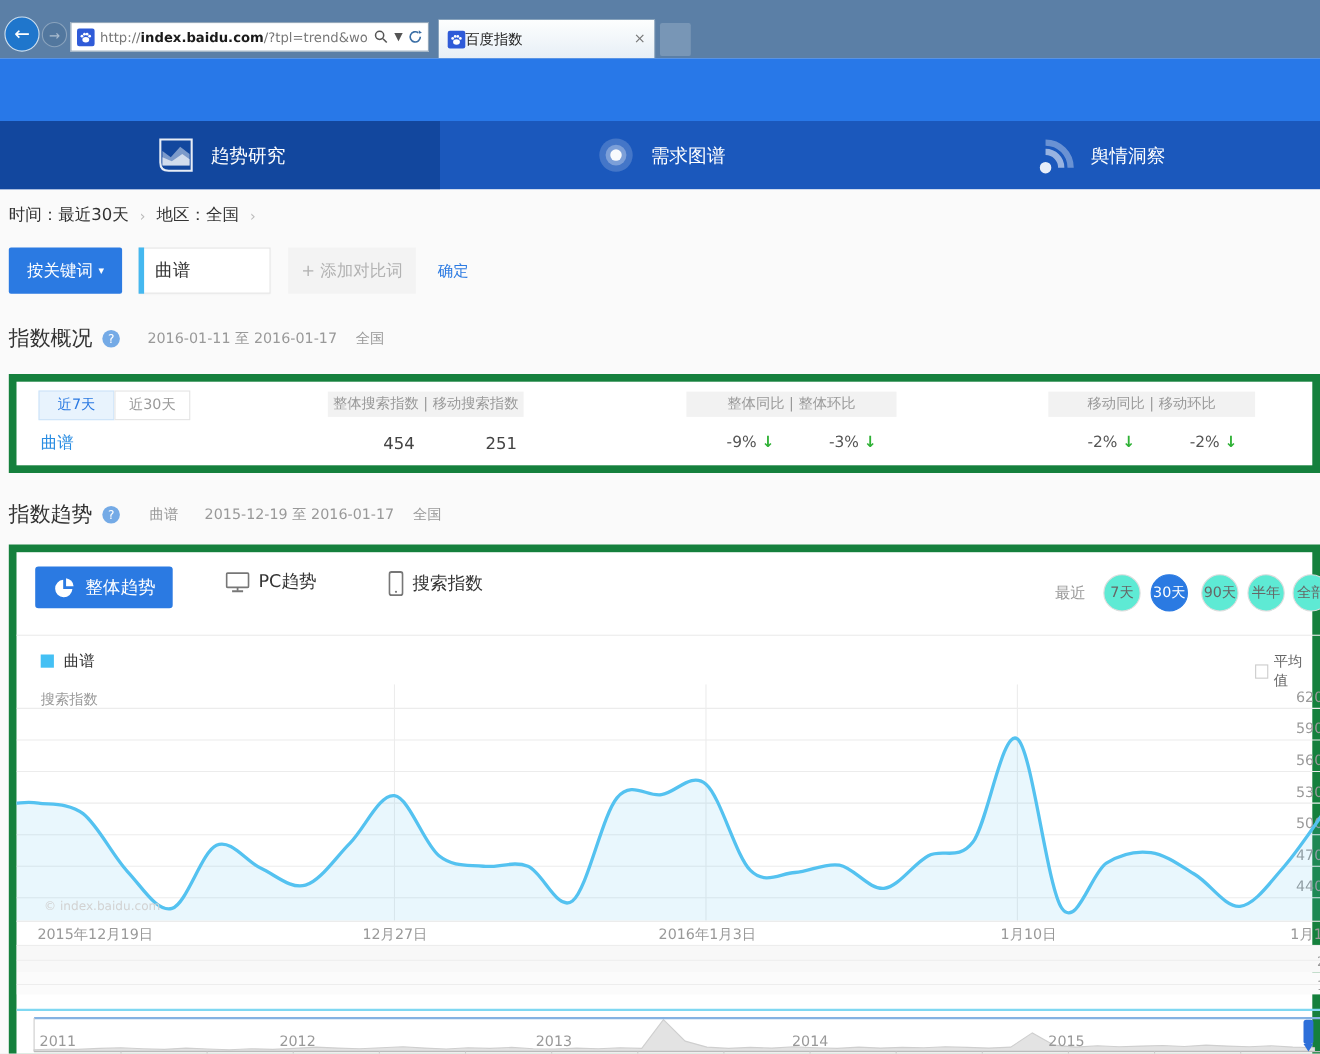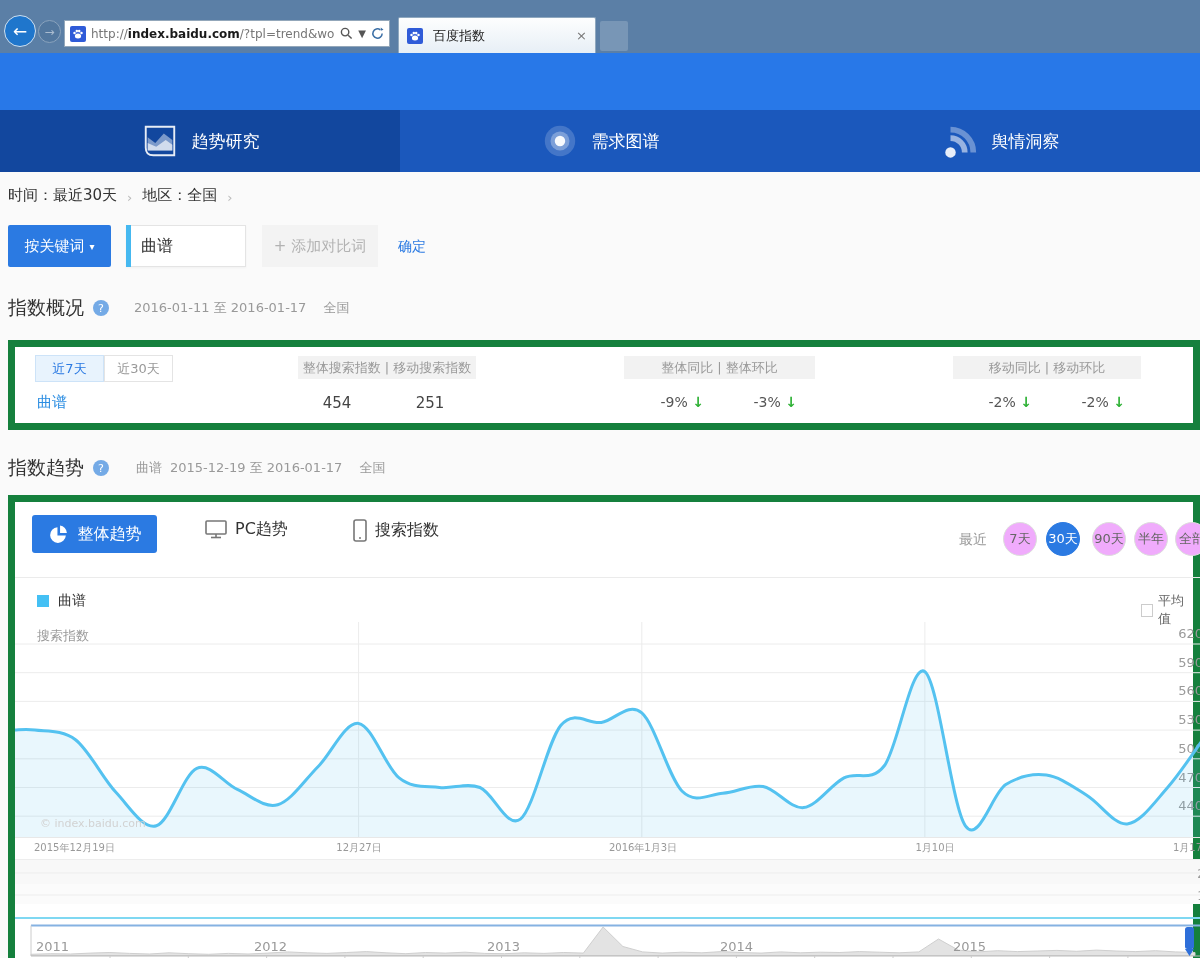--- a/index.html
+++ b/index.html
@@ -12,21 +12,21 @@
   .btn-back{left:4px;top:15px;width:32px;height:32px;background:#1f76cc;border:1px solid #cfe0ef;font-size:17px}
   .btn-fwd{left:38px;top:20px;width:23px;height:23px;background:#52779e;border:1px solid #8aa3bd;color:rgba(255,255,255,.5);font-size:12px}
   .urlbar{position:absolute;left:64px;top:20px;width:326px;height:27px;background:#fff;border:1px solid #93a7ba;
           display:flex;align-items:center;padding:0 5px;gap:5px;font-size:12px;color:#777}
   .urlbar .dom{color:#1a1a1a;font-weight:bold}
   .url-text{white-space:nowrap;overflow:hidden;flex:1}
   .favicon{width:16px;height:16px;background:#2f5bd8;border-radius:2px;display:flex;align-items:center;justify-content:center;flex:none}
   .favicon svg{width:12px;height:12px;fill:#fff}
   .urlbar .mini{color:#555;font-size:10px;flex:none}
   .tab{position:absolute;left:398px;top:17px;width:198px;height:36px;background:linear-gradient(#fdfefe,#e7eff6);
-       border:1px solid #8fa8bf;border-bottom:none;border-radius:2px 2px 0 0;display:flex;align-items:center;gap:10px;padding:0 8px;font-size:13px;color:#222}
+       border:1px solid #8fa8bf;border-bottom:none;border-radius:2px 2px 0 0;display:flex;align-items:center;gap:0;padding:0 8px;font-size:13px;color:#222}
   .tab .title{flex:1;white-space:nowrap;overflow:hidden}
   .tab .close{color:#777;font-size:13px}
   .tab-stub{position:absolute;left:600px;top:21px;width:28px;height:30px;background:rgba(255,255,255,.18);border-radius:2px}
   
   .topbar{position:absolute;left:0;top:53px;width:1200px;height:57px;background:#2878e8}
   .logo{position:absolute;left:10px;top:63px;height:46px;display:flex;align-items:center;color:#fff}
   .logo .t1{font-size:27px;font-weight:bold;letter-spacing:-1px}
   .logo .paw{width:40px;height:40px;margin:-8px 1px 0 1px}
   .logo .t2{font-size:24px;font-weight:bold}
   .hsearch{position:absolute;left:147px;top:68px;width:347px;height:35px;background:rgba(255,255,255,.24);border-radius:2px;
@@ -57,40 +57,40 @@
           align-items:center;justify-content:center;margin-left:9px}
   .sec-meta{font-size:13px;color:#999}
   
   .card{position:absolute;background:#fff;border:7px solid #15803d}
   
   .ov-tabs{position:absolute;left:20px;top:8px;display:flex}
   .ov-tab{width:69px;height:27px;line-height:25px;text-align:center;font-size:13px;border:1px solid #e4e4e4;color:#999;background:#fff}
   .ov-tab.active{background:#e8f3fd;border-color:#cde3f8;color:#2b7ae2}
   .chip{position:absolute;top:9px;height:23px;line-height:23px;background:#f2f2f2;color:#999;font-size:13px;text-align:center}
   .ov-kw{position:absolute;left:22px;top:46px;font-size:15px;color:#2b8de2}
-  .num{position:absolute;top:47px;font-size:15px;color:#444;text-align:center}
+  .num{position:absolute;top:47px;font-size:15px;color:#444;text-align:right}
   .pct{position:absolute;top:47px;font-size:14px;color:#555;text-align:right;white-space:nowrap}
   .pct .ar{color:#2eb135;font-weight:bold;font-size:14px}
   
   .tr-tab-main{position:absolute;left:17px;top:13px;width:125px;height:38px;background:#2b7ae2;border-radius:3px;color:#fff;
                font-size:16px;display:flex;align-items:center;justify-content:center;gap:9px}
   .tr-tab{position:absolute;top:17px;display:flex;align-items:center;gap:8px;font-size:16px;color:#333}
   .rng-label{position:absolute;top:29px;font-size:14px;color:#999}
   .rng{position:absolute;top:20px;width:34px;height:34px;border-radius:50%;border:1px solid #ddd;color:#666;font-size:13px;
-       display:flex;align-items:center;justify-content:center;background:#f0abfc}
+       display:flex;align-items:center;justify-content:center;background:#5eead4}
   .rng.active{background:#2b7ae2;border-color:#2b7ae2;color:#fff}
   .divider{position:absolute;left:0;top:75px;width:1190px;height:1px;background:#ebebeb}
   .legend{position:absolute;left:22px;top:90px;display:flex;align-items:center;gap:9px;font-size:14px;color:#333}
   .legend .sw{width:12px;height:12px;background:#44c0f4}
   .avg{position:absolute;left:1126px;top:90px;display:flex;align-items:center;gap:5px;font-size:13px;color:#666}
   .avg .box{width:13px;height:13px;border:1px solid #ccc;background:#fff}
   .axis-label{position:absolute;font-size:13px;color:#999}
   .watermark{position:absolute;left:25px;top:315px;font-size:11px;color:#d2d2d2}
   .xdates{position:absolute;left:0;top:335px;width:1192px;height:23px;border-top:1px solid #e8e8e8;border-bottom:1px solid #ededed}
-  .xd{position:absolute;top:3px;font-size:10px;color:#999;white-space:nowrap}
+  .xd{position:absolute;top:3px;font-size:13px;color:#999;white-space:nowrap}
   svg text{font-family:"DejaVu Sans","Liberation Sans",sans-serif}
 </style>
 </head>
 <body>
 
 <div id="app">
 
   <div class="chrome">
     <div class="nav-circle btn-back">
         <span>←</span>
@@ -232,21 +232,21 @@
     <div class="pct" style="left:937px;width:80px"><span>-2%</span> <span class="ar">↓</span></div>
     <div class="pct" style="left:1030px;width:80px"><span>-2%</span> <span class="ar">↓</span></div>
   </div>
 
   <div class="sec-head" style="top:453px;height:30px">
     <span class="sec-title">指数趋势</span>
     <span class="q-icon">
         <span>?</span>
       </span>
     <span class="sec-meta" style="margin-left:27px">曲谱</span>
-    <span class="sec-meta" style="margin-left:8px">2015-12-19 至 2016-01-17</span>
+    <span class="sec-meta" style="margin-left:24px">2015-12-19 至 2016-01-17</span>
     <span class="sec-meta" style="margin-left:17px">全国</span>
   </div>
 
   <div class="card" style="left:8px;top:495px;width:1192px;height:470px">
     <div class="tr-tab-main">
       <svg width="21" height="21" viewBox="0 0 20 20">
         <path d="M9 3 A 7.5 7.5 0 1 0 17 11 L 9 11 Z" fill="#fff"></path>
         <path d="M11.5 1.5 A 7.5 7.5 0 0 1 18 8.5 L 11.5 8.5 Z" fill="#fff"></path>
       </svg>
       <span>整体趋势</span>

